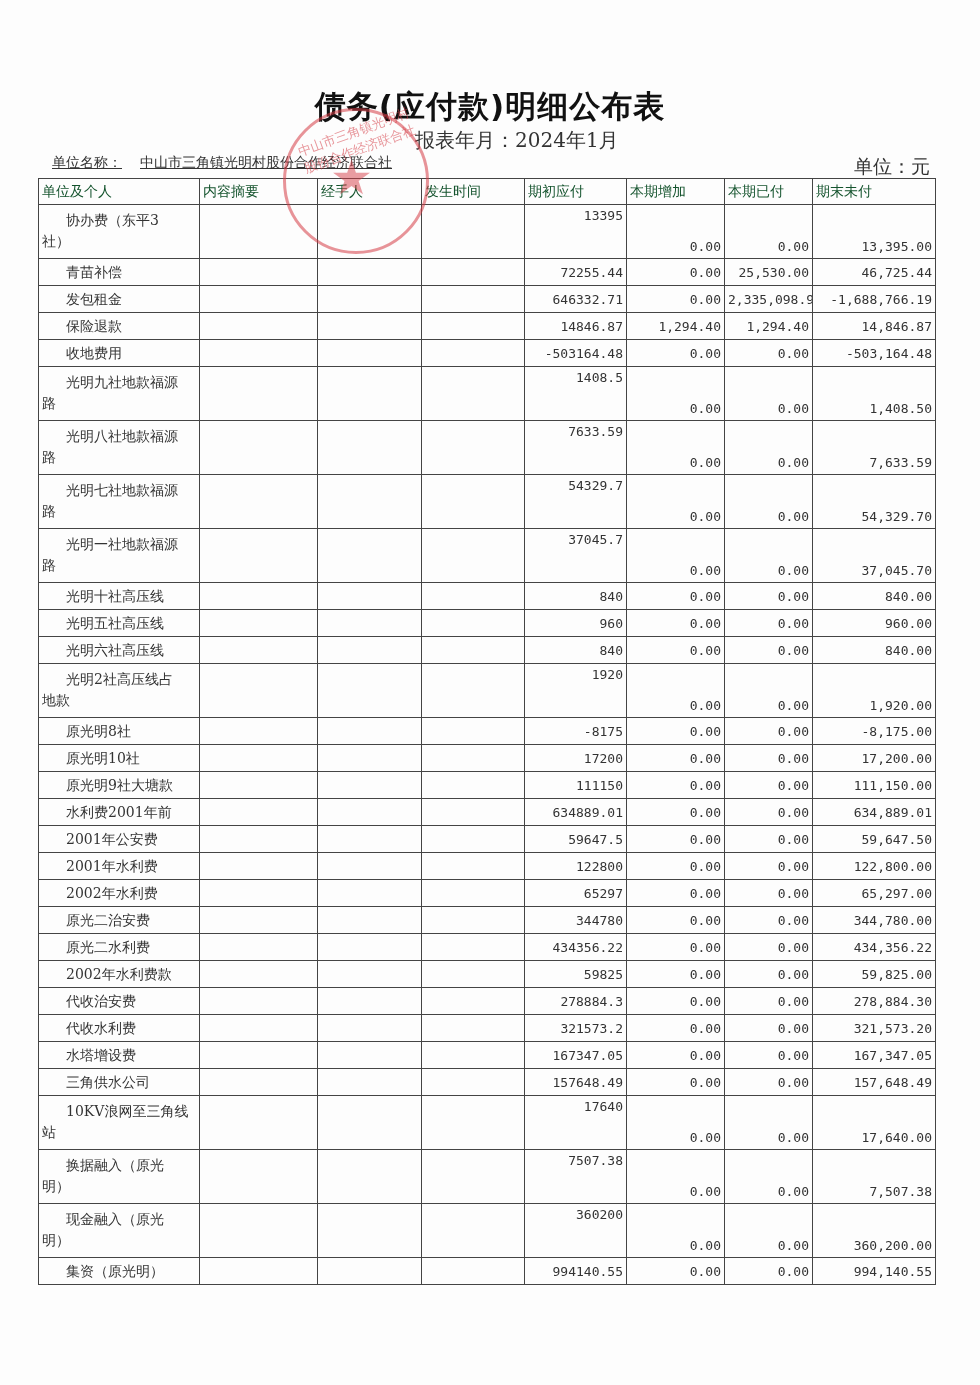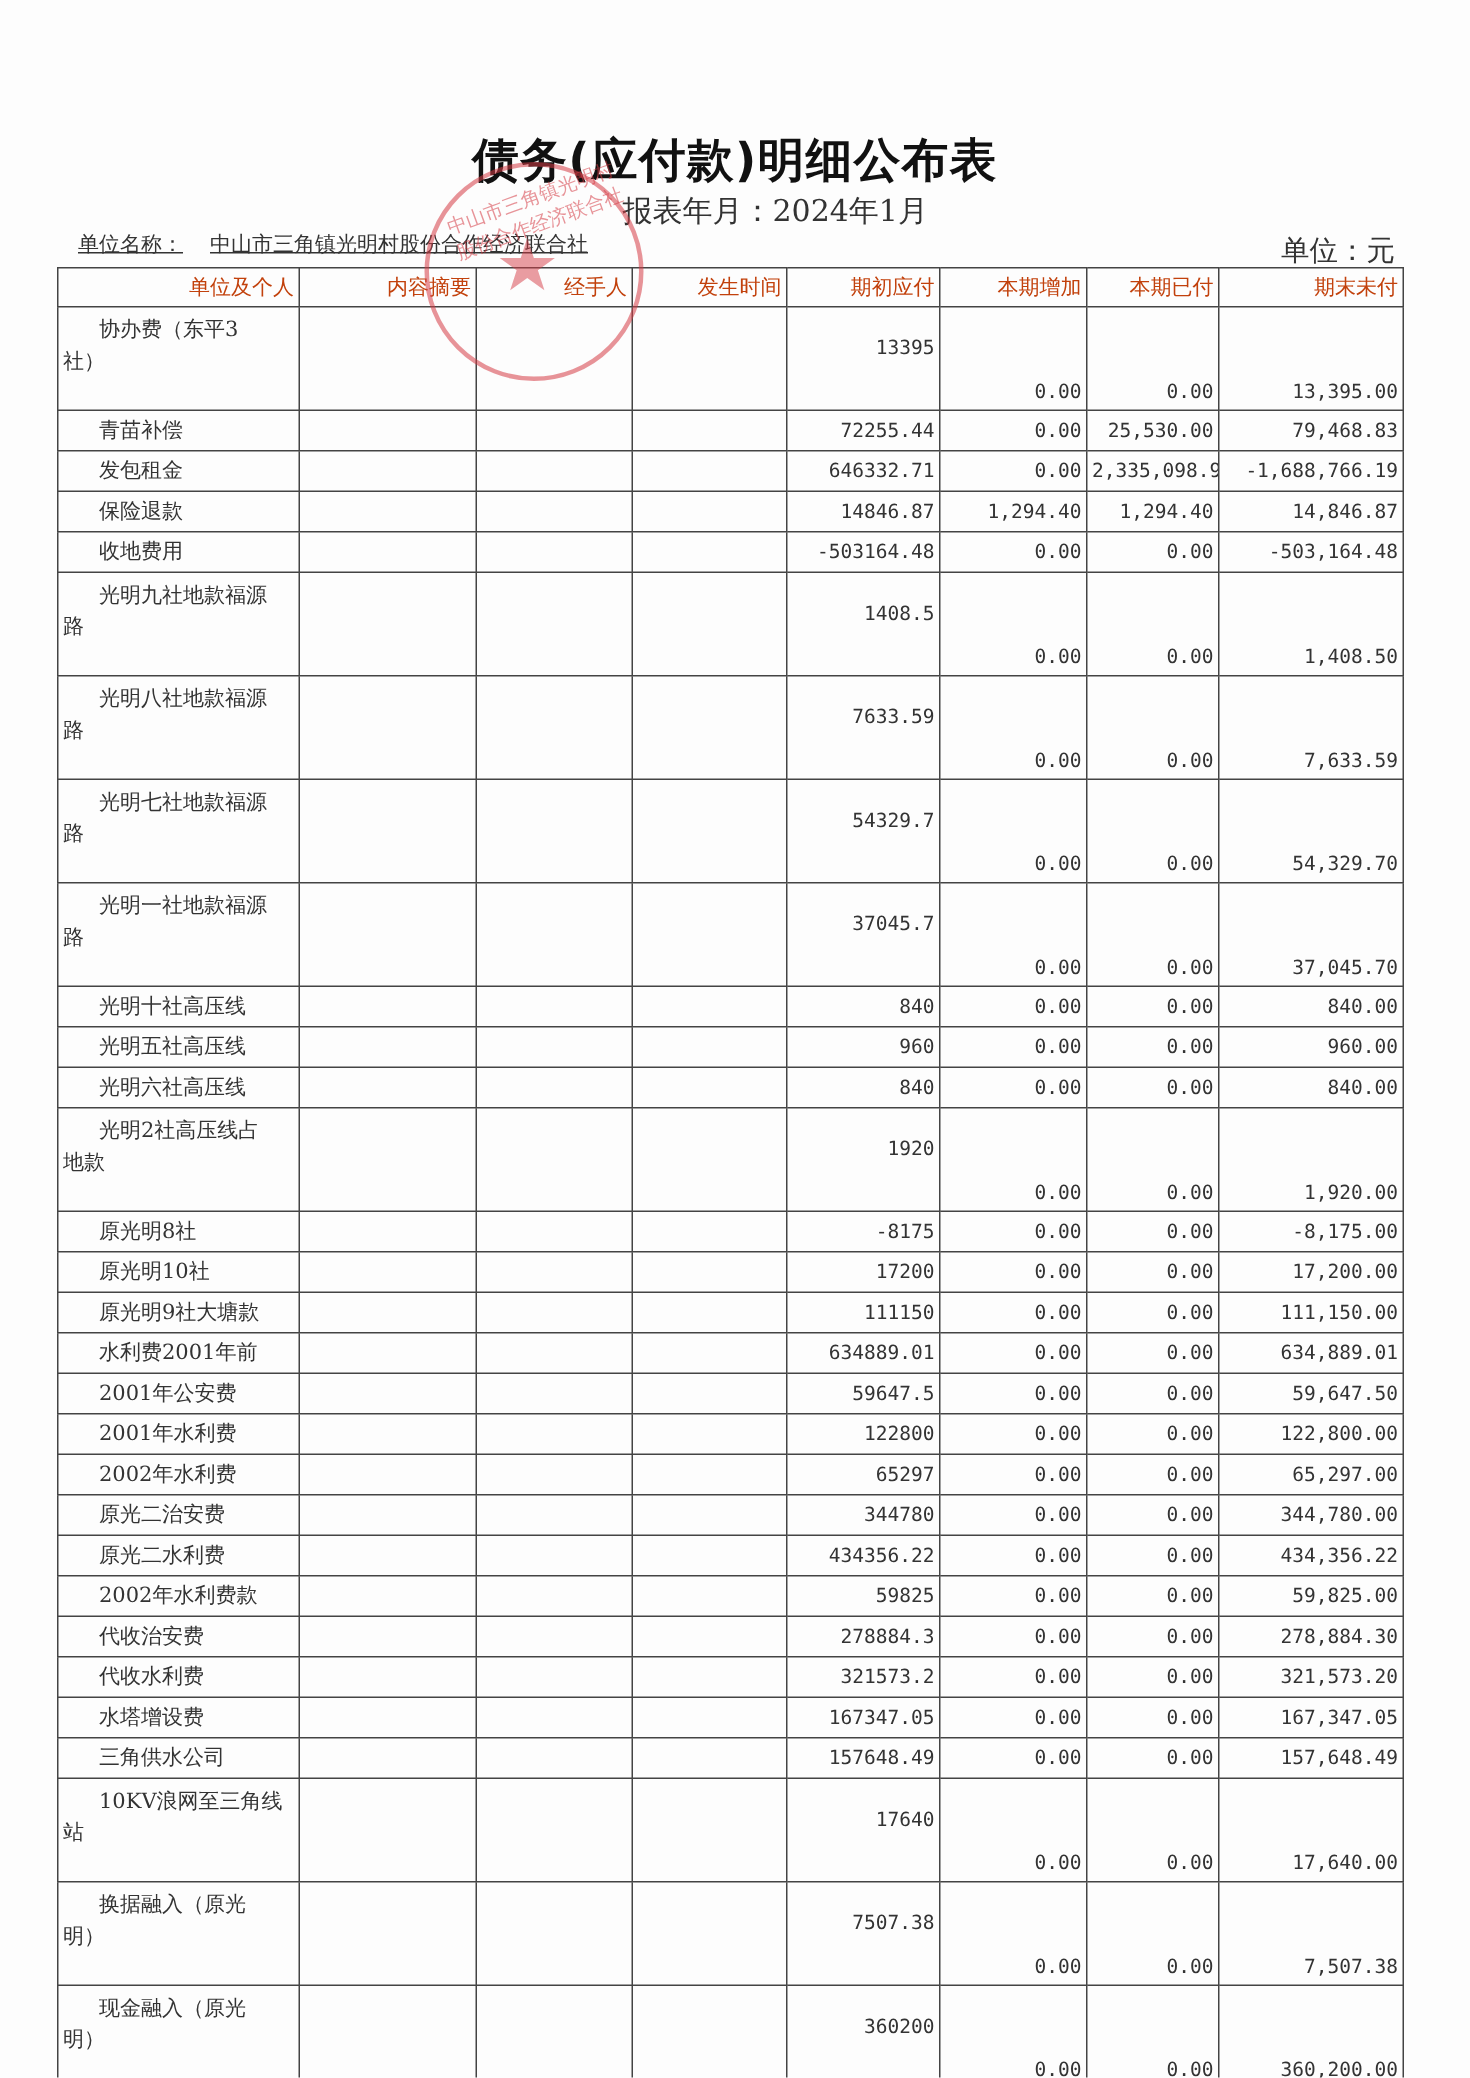--- a/index.html
+++ b/index.html
@@ -14,28 +14,28 @@
   }
   .period { position:absolute; left:415px; top:127px; font-size:20px; color:#333; }
   .unit-name { position:absolute; left:52px; top:154px; font-size:14px; color:#333; }
   .unit-name span { margin-right:18px;text-decoration:underline; }
   .currency { position:absolute; right:50px; top:154px; font-size:19px; color:#333; }
   table {
     position:absolute; left:38px; top:178px; width:897px;
     border-collapse:collapse; table-layout:fixed; font-size:14px;
   }
   th, td { border:1px solid #444; padding:0 3px; }
-  th { height:25px; font-weight:normal; text-align:right; color:#c2410c; }
+  th { height:25px; font-weight:normal; text-align:left; color:#14532d; }
   td { height:26px; color:#333; }
   tr.dbl td { height:48px; }
   td.name { text-align:left; vertical-align:top; padding-top:5px; line-height:21px; }
   tr:not(.dbl) td.name { vertical-align:middle; padding-top:0; }
   td.name .ind { padding-left:24px; }
   td.num { text-align:right; font-family:"DejaVu Sans Mono", "Liberation Mono", monospace; font-size:13px; white-space:nowrap; overflow:hidden; }
-  tr.dbl td.num.top { vertical-align:top; padding-top:20px; }
+  tr.dbl td.num.top { vertical-align:top; padding-top:3px; }
   tr.dbl td.num.bot { vertical-align:bottom; padding-bottom:4px; }
   .seal {
     position:absolute; left:283px; top:108px; width:140px; height:140px;
     border:3px solid rgba(214,60,70,0.55); border-radius:50%;
     pointer-events:none;
   }
   .seal .star {
     position:absolute; left:44px; top:38px; font-size:48px; color:rgba(214,60,70,0.5);
     font-family:"DejaVu Sans", sans-serif;
   }
@@ -92,21 +92,21 @@
         <td class="num bot">13,395.00</td>
       </tr>
       <tr>
         <td class="name"><span class="ind">青苗补偿</span></td>
         <td></td>
         <td></td>
         <td></td>
         <td class="num">72255.44</td>
         <td class="num">0.00</td>
         <td class="num">25,530.00</td>
-        <td class="num">79,468.83</td>
+        <td class="num">46,725.44</td>
       </tr>
       <tr>
         <td class="name"><span class="ind">发包租金</span></td>
         <td></td>
         <td></td>
         <td></td>
         <td class="num">646332.71</td>
         <td class="num">0.00</td>
         <td class="num">2,335,098.9</td>
         <td class="num">-1,688,766.19</td>

